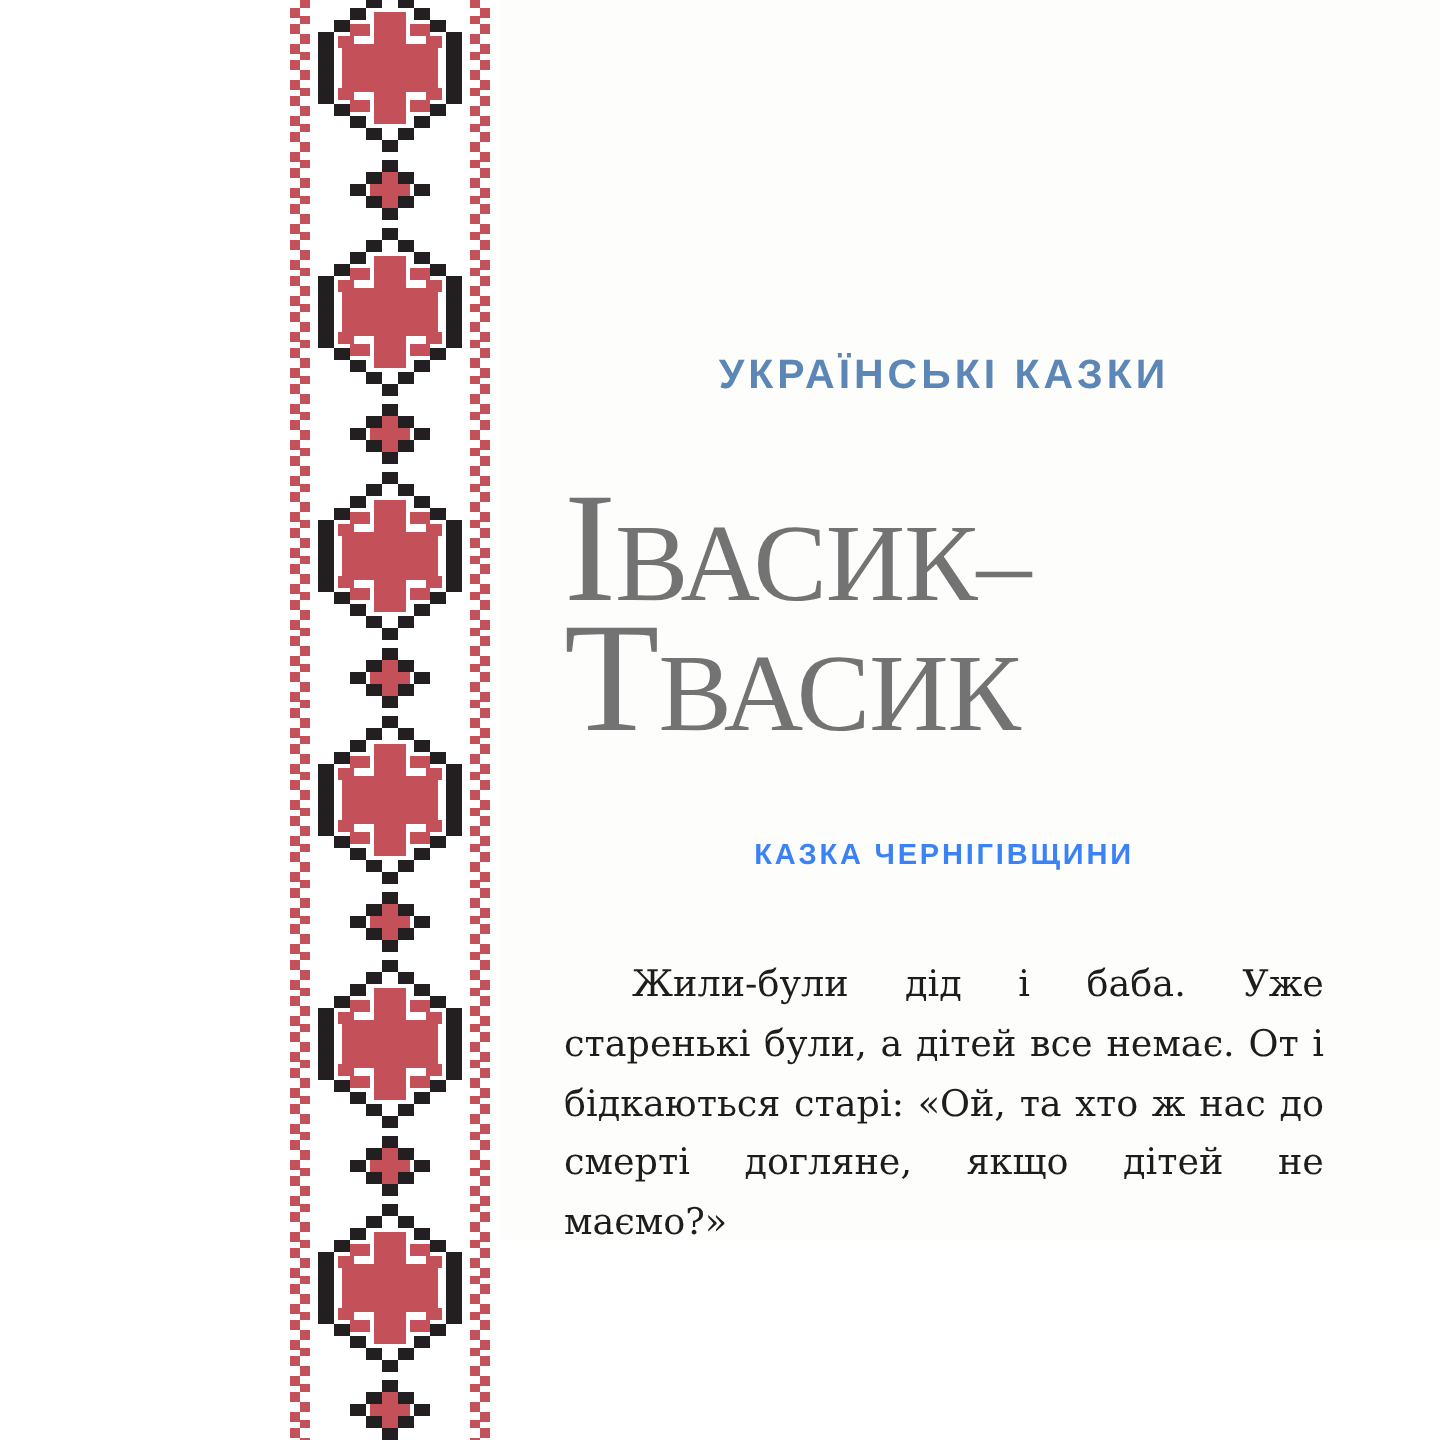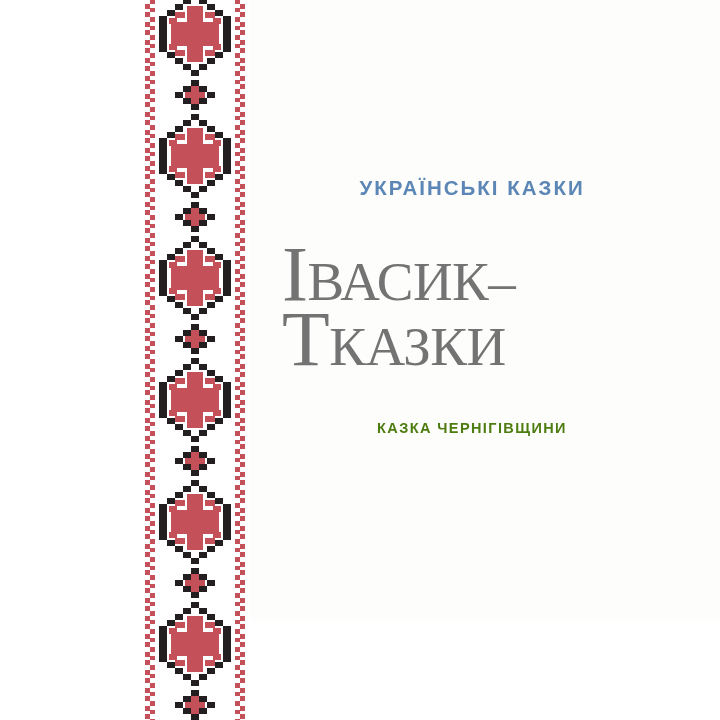--- a/index.html
+++ b/index.html
@@ -85,21 +85,21 @@
   }
 
   .story-subtitle {
     margin: 0;
     padding-top: 46px;
     text-align: center;
     font-family: "Liberation Sans", sans-serif;
     font-size: 14.5px;
     font-weight: bold;
     letter-spacing: 1.4px;
-    color: #4d7c0f;
+    color: #3b82f6;
     text-transform: uppercase;
   }
 
   .body-text {
     margin: 0;
     padding-top: 42px;
     text-align: justify;
     text-justify: inter-word;
     font-family: "DejaVu Serif", serif;
     font-size: 18.3px;
@@ -286,20 +286,21 @@
       </svg>
     </div>
   </div>
 
   <div class="content-col">
 
     <div class="series-title">УКРАЇНСЬКІ КАЗКИ</div>
 
     <div class="story-title">
       <span class="line line1"><span class="cap">І</span><span>ВАСИК–</span></span>
-      <span class="line line2"><span class="cap">Т</span><span>КАЗКИ</span></span>
+      <span class="line line2"><span class="cap">Т</span><span>ВАСИК</span></span>
     </div>
 
     <div class="story-subtitle">КАЗКА ЧЕРНІГІВЩИНИ</div>
 
+    <p class="body-text">Жили-були дід і баба. Уже старенькі були, а дітей все немає. От і бідкаються старі: «Ой, та хто ж нас до смерті догляне, якщо дітей не маємо?»</p>
 
   </div>
 </div>
 
 </body></html>

